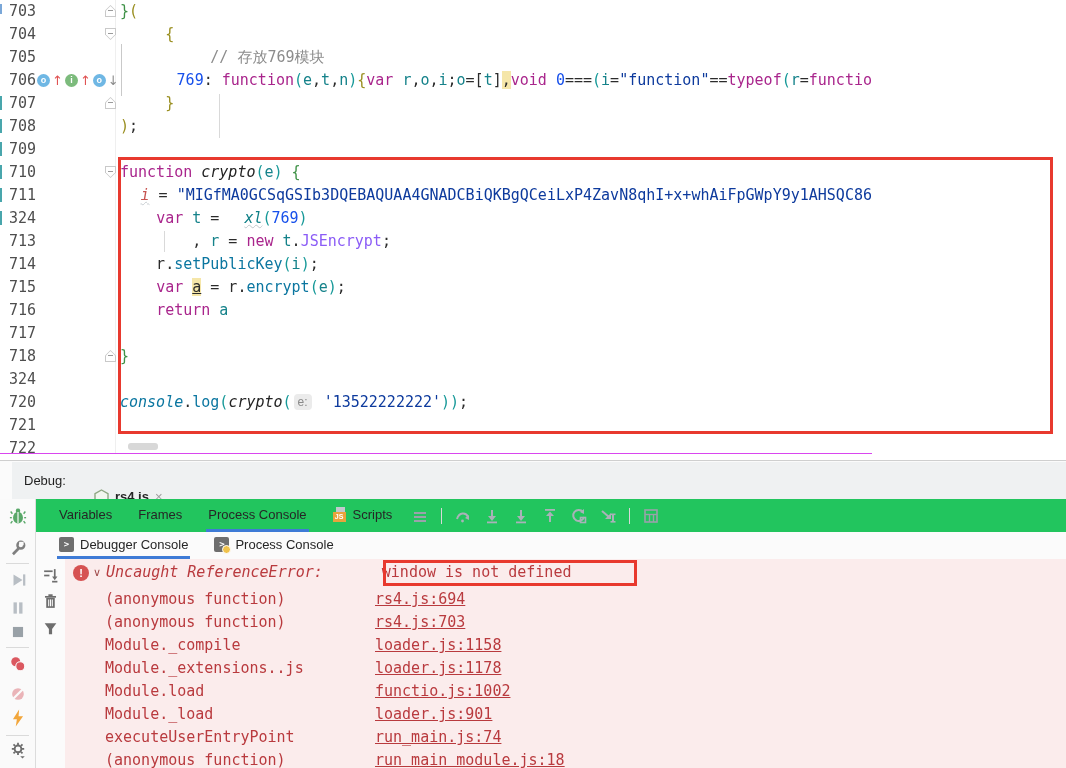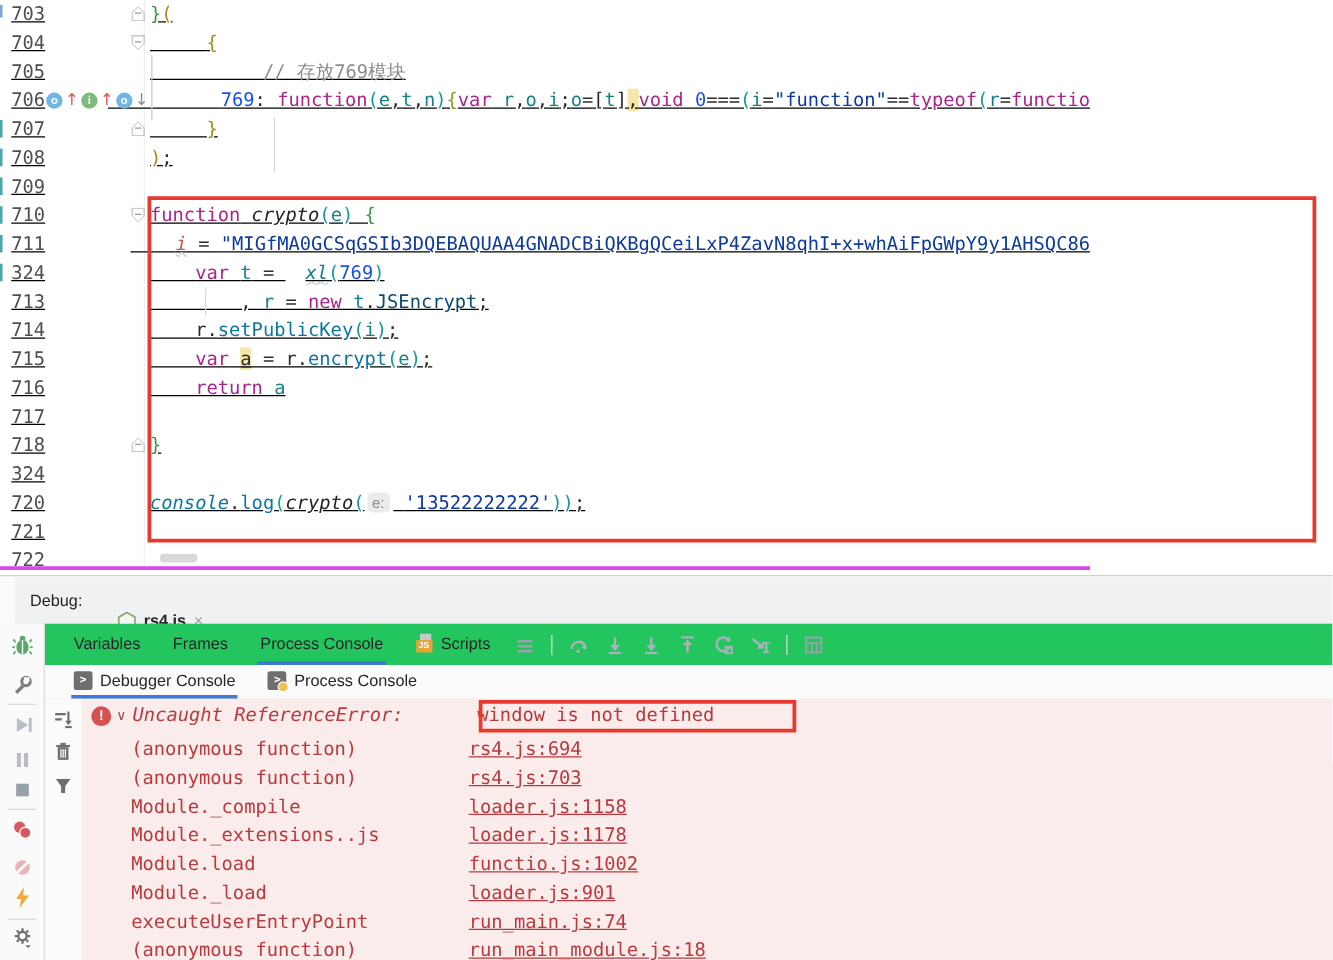--- a/index.html
+++ b/index.html
@@ -1,32 +1,32 @@
 <!DOCTYPE html>
 <html><head>
 <meta charset="utf-8">
 <style>
   html,body{margin:0;padding:0;}
   body{width:1066px;height:768px;overflow:hidden;background:#fff;font-family:"Liberation Sans",sans-serif;position:relative;}
   
-  .editor{position:absolute;left:0;top:0;width:872px;height:453px;background:#fff;overflow:hidden;border-bottom:3px solid #d946ef;text-decoration:underline;}
+  .editor{position:absolute;left:0;top:0;width:872px;height:453px;background:#fff;overflow:hidden;border-bottom:1px solid #d946ef;}
   .editor .gutter-sep{position:absolute;left:115px;top:0;bottom:0;width:1px;background:#EFEFEF;}
   .eline{display:flex;height:23px;white-space:pre;font:15px/23px "DejaVu Sans Mono",monospace;position:relative;}
   .lnum{display:inline-block;width:104px;padding-left:9px;color:#4E4E4E;box-sizing:border-box;}
   .lfold{display:inline-block;width:16px;position:relative;}
   .fm{position:absolute;left:1px;top:5px;width:11px;height:12px;background:#C9C9C9;}
   .fm.down{clip-path:polygon(0 0,100% 0,100% 55%,50% 100%,0 55%);}
   .fm.up{clip-path:polygon(0 45%,50% 0,100% 45%,100% 100%,0 100%);}
   .fm::before{content:"";position:absolute;left:1px;right:1px;top:1px;bottom:1px;background:#fff;clip-path:inherit;}
   .fm::after{content:"";position:absolute;left:3px;right:3px;top:5px;height:1px;background:#9B9B9B;}
   .lcode{flex:1;color:#2B2B2B;}
   .tk-kw{color:#A9258C;} .tk-v{color:#15828A;} .tk-m{color:#0B76A0;}
   .tk-cit{color:#0B76A0;font-style:italic;} .tk-fn{color:#232323;font-style:italic;}
   .tk-fn2{color:#0E7F86;font-style:italic;text-decoration:underline wavy #BFC7CA 1px;margin-left:16px;}
-  .tk-cls{color:#0c4a6e;} .tk-s{color:#0D3A9D;} .tk-n{color:#1750EB;}
+  .tk-cls{color:#8b5cf6;} .tk-s{color:#0D3A9D;} .tk-n{color:#1750EB;}
   .tk-c{color:#8C8C8C;} .tk-p{color:#2B2B2B;}
   .tk-brg{color:#3E9146;} .tk-bro{color:#9A8F21;} .tk-brt{color:#179999;}
   .tk-gi{color:#C75450;font-style:italic;text-decoration:underline wavy #C7CdD1 1px;}
   .tk-hl{background:#F5E6A9;}
   .tk-hl2{background:#F5E6A9;text-decoration:underline;}
   .tk-hint{display:inline-block;background:#EBEBEB;color:#8A8A8A;font:12px/16px "Liberation Sans",sans-serif;border-radius:4px;padding:0 4px;margin:0 3px 0 2px;vertical-align:1px;}
   .gutter-badges{position:absolute;left:36px;top:4px;display:flex;align-items:center;height:15px;}
   .gb-circle{width:13px;height:13px;border-radius:50%;color:#fff;font:bold 9px/13px "Liberation Sans",sans-serif;text-align:center;margin:0 1px;}
   .gb-arrow{font:13px/15px "DejaVu Sans",sans-serif;margin:0 1px;}
   .indent-guide{position:absolute;width:1px;background:#D9D9D9;}

